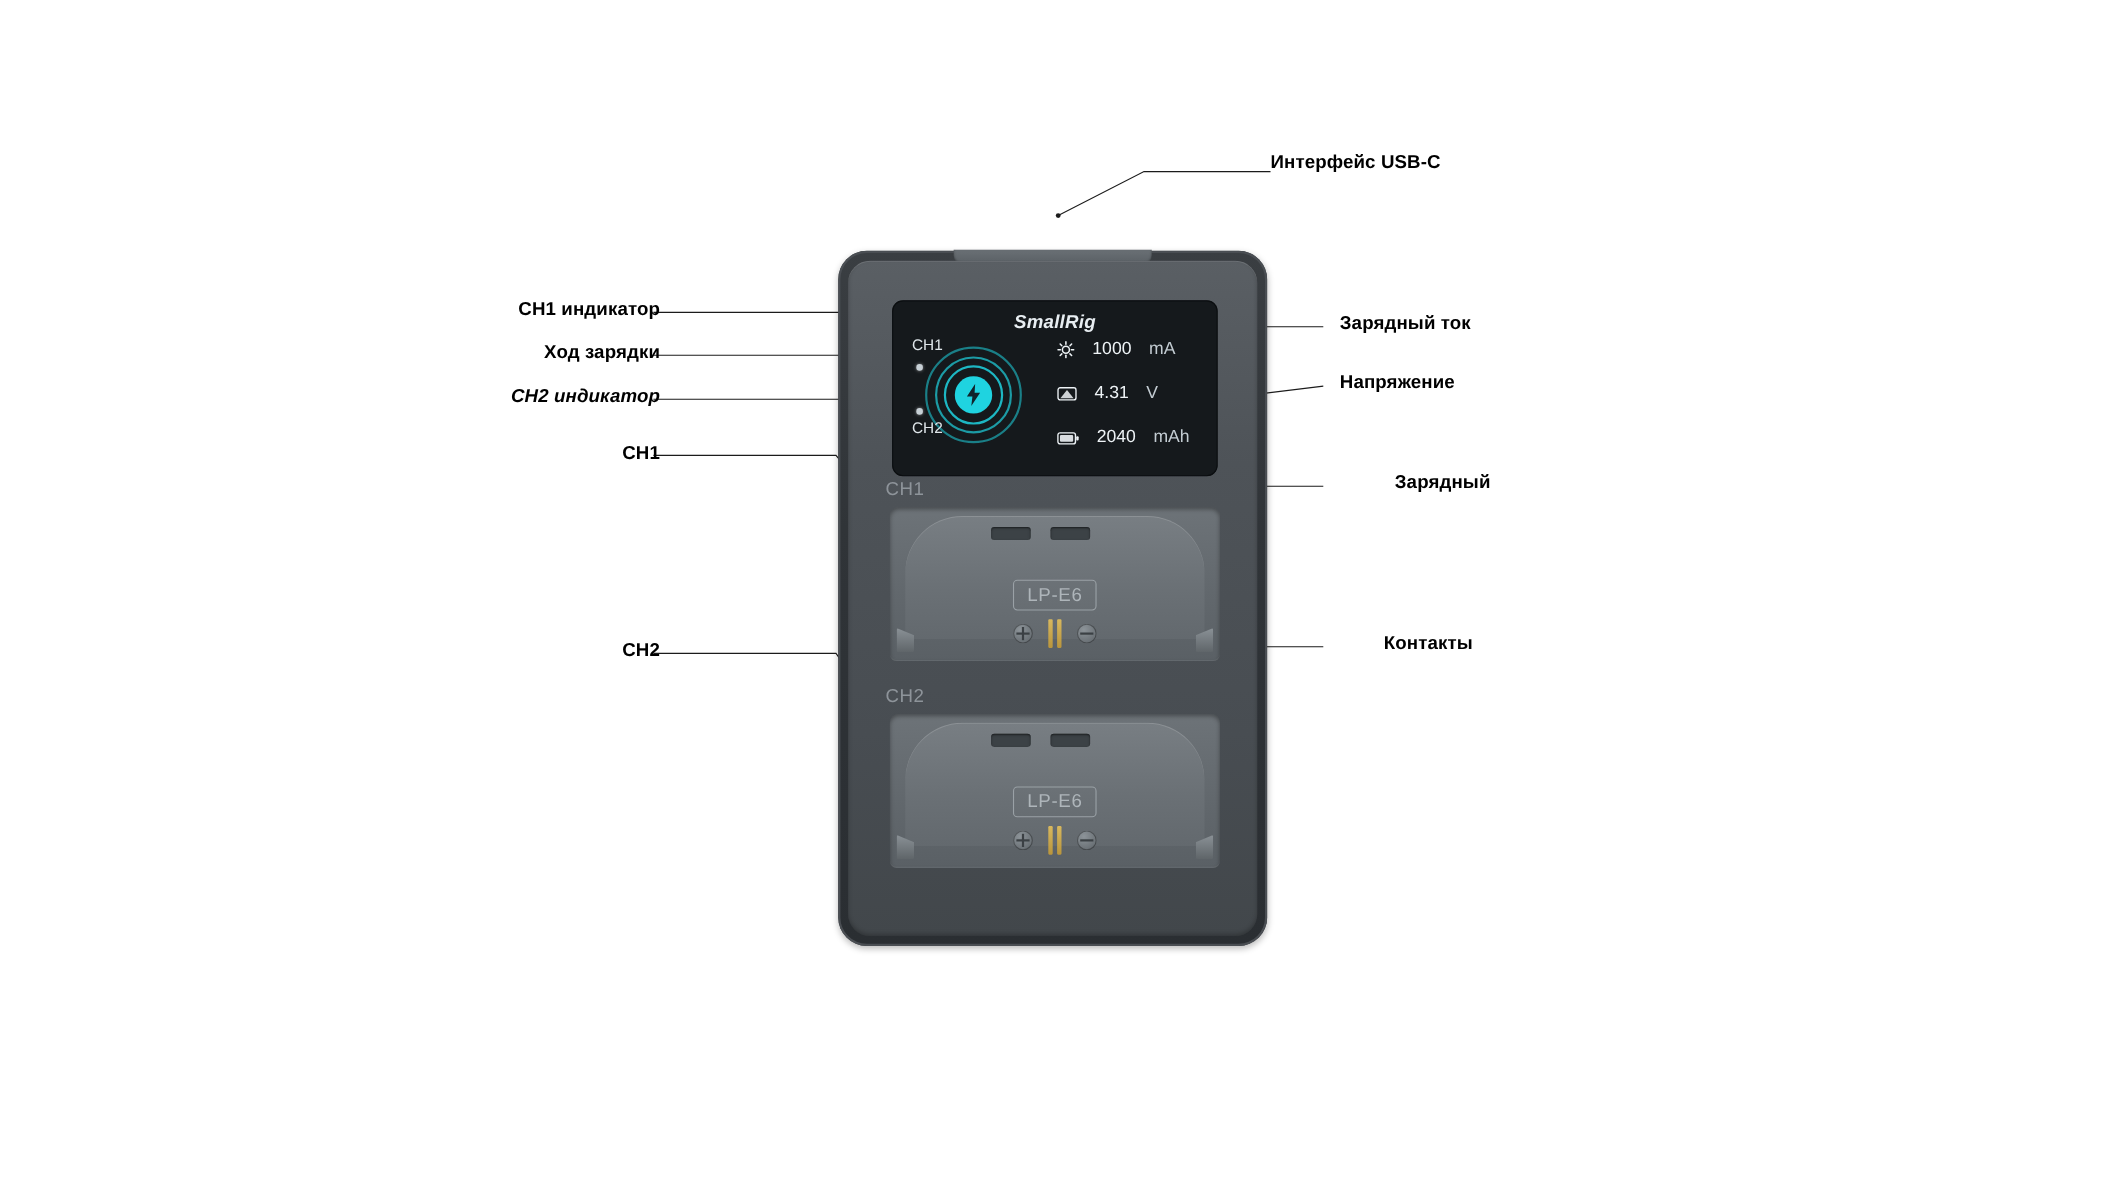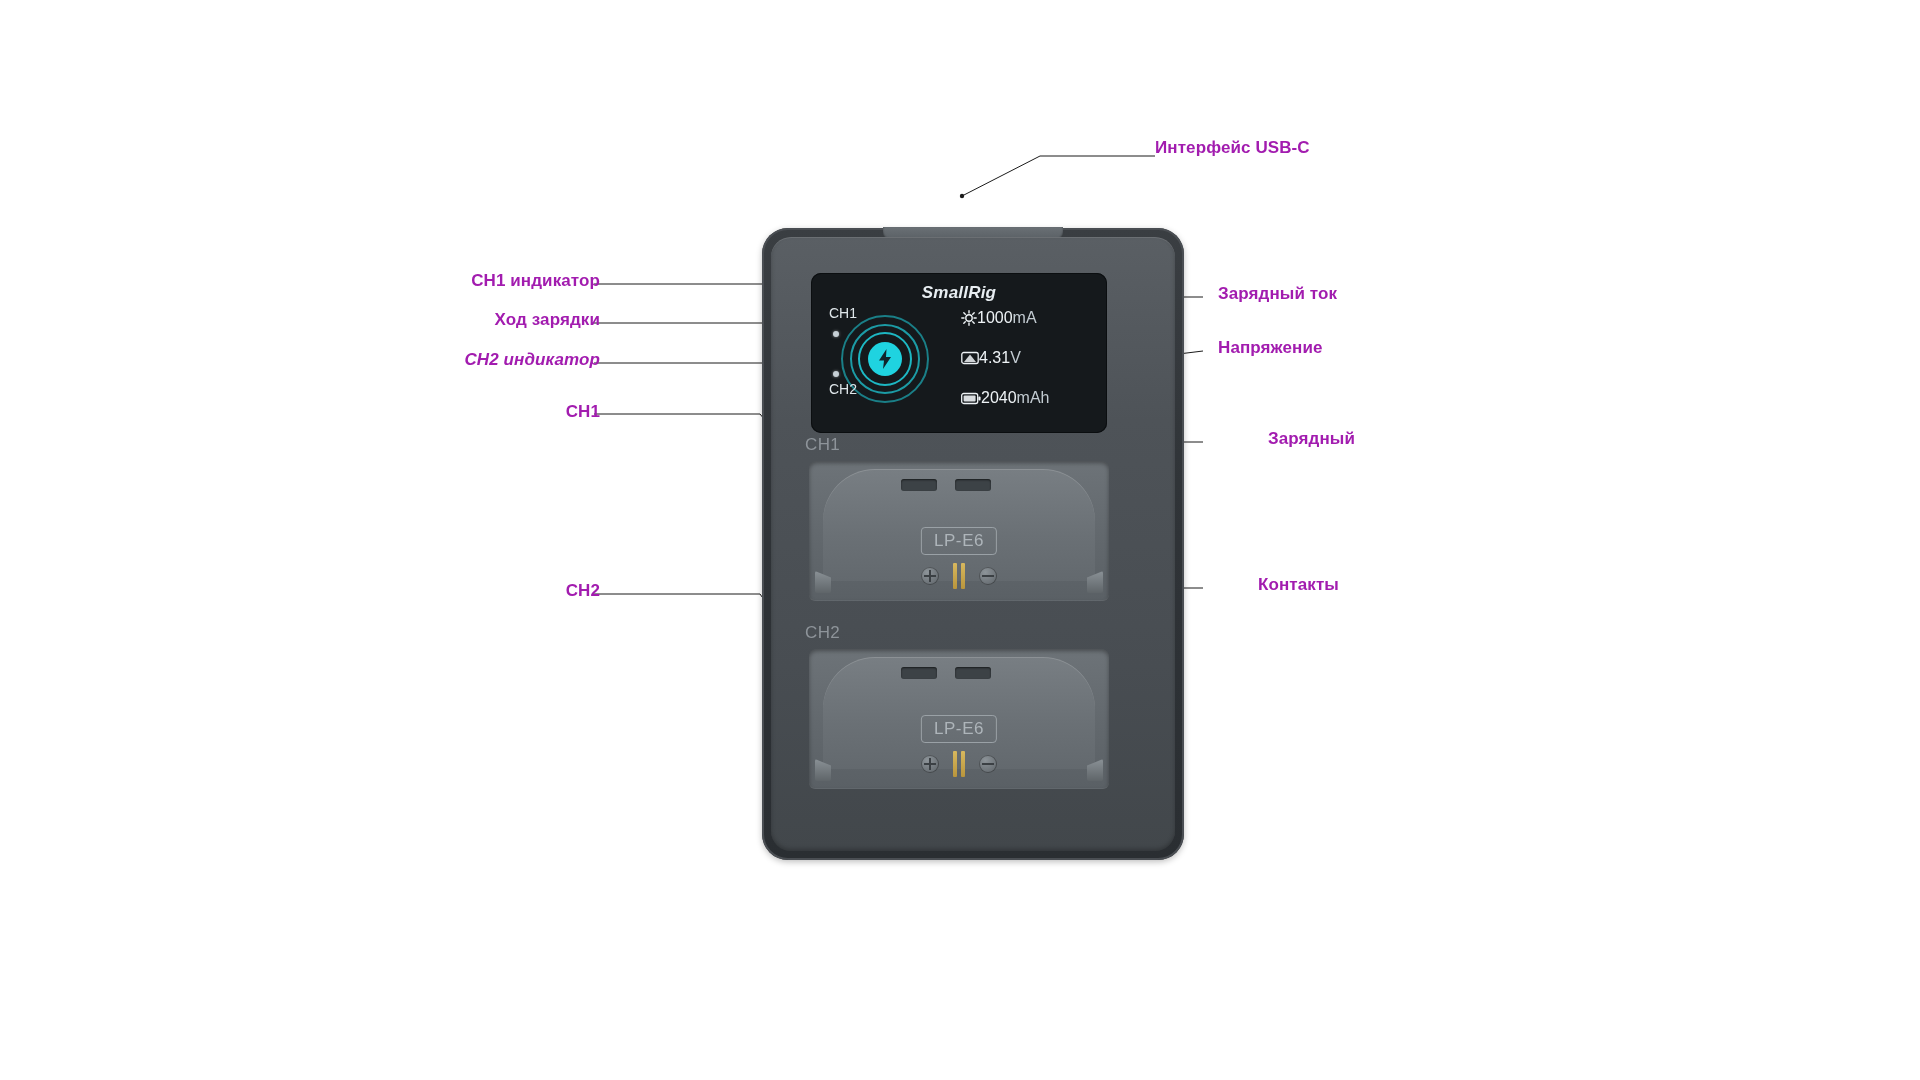--- a/index.html
+++ b/index.html
@@ -17,21 +17,21 @@
     height: 1080px;
     background: #ffffff;
   }
 
   
   .callout {
     position: absolute;
     font-family: "Liberation Sans", sans-serif;
     font-size: 17px;
     font-weight: bold;
-    color: #a21caf;
+    color: #000000;
     white-space: nowrap;
     letter-spacing: 0.1px;
   }
   .callout.right { text-align: left; }
   .callout.left  { text-align: left; margin-left: 16px; }
 
   
   .leader {
     position: absolute;
     background: transparent;
@@ -39,21 +39,20 @@
   }
   .leader svg { display: block; overflow: visible; }
 
   
   .charger {
     position: absolute;
     left: 762px;
     top: 228px;
     width: 390px;
     height: 632px;
-    padding-left: 32px;
   }
   .charger-outer {
     position: absolute;
     inset: 0;
     border-radius: 26px;
     background: linear-gradient(180deg,#3a3e42 0%, #303438 40%, #2a2e32 100%);
     box-shadow: inset 0 0 0 2px #4a4e53, 0 2px 6px rgba(0,0,0,0.25);
   }
   .charger-inner {
     position: absolute;
@@ -141,21 +140,21 @@
     background: #c7d0d6;
     box-shadow: 0 0 3px rgba(255,255,255,0.5);
   }
   .led1 { left: 22px; top: 58px; }
   .led2 { left: 22px; top: 98px; }
 
   .stat {
     position: absolute;
     display: flex;
     align-items: center;
-    gap: 0;
+    gap: 16px;
     color: #eef3f6;
     font-size: 16px;
     left: 150px;
   }
   .stat .unit { font-size: 16px; color: #c3ccd2; }
   .s1 { top: 36px; }
   .s2 { top: 76px; }
   .s3 { top: 116px; }
   .stat svg { display:block; }
 

